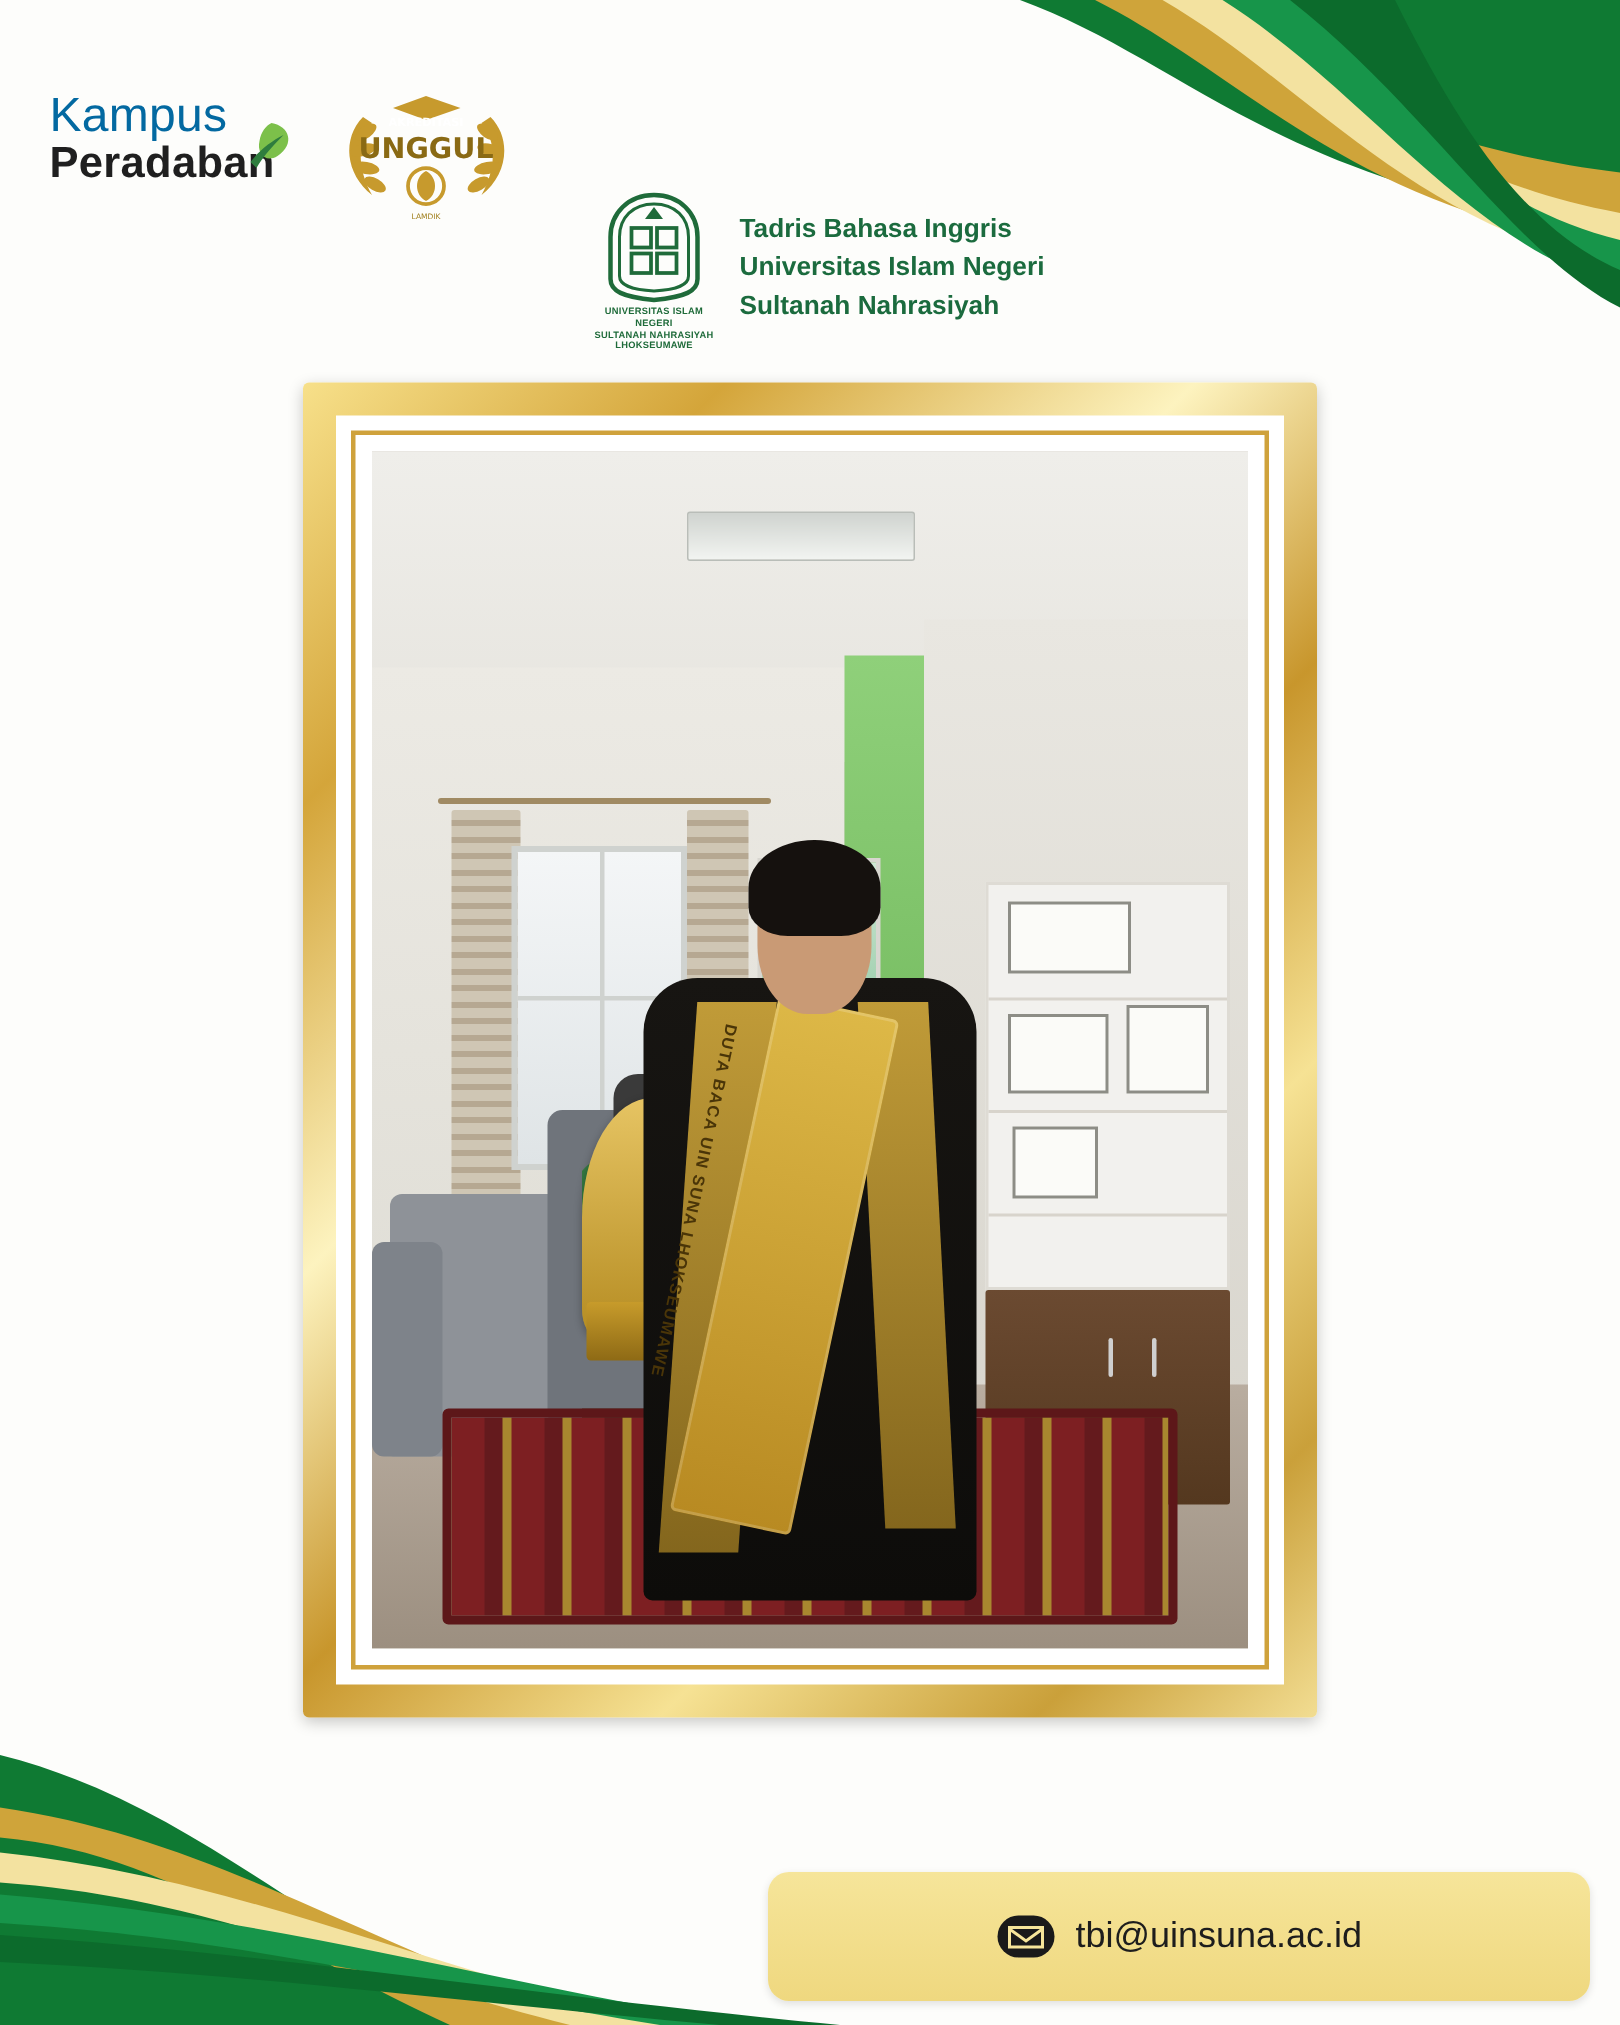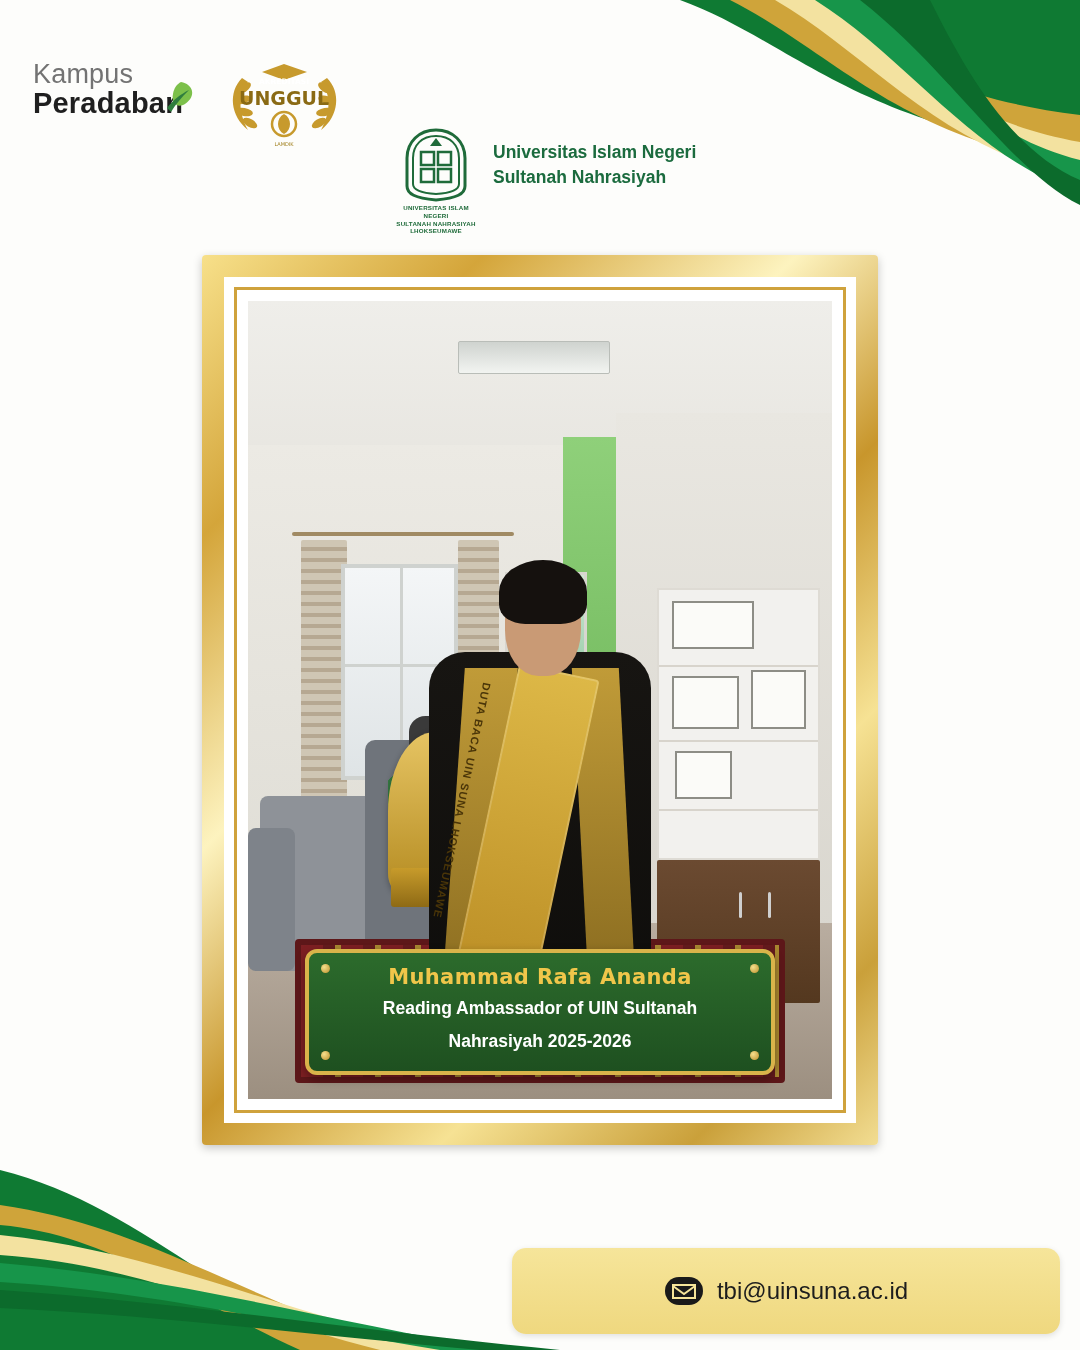--- a/index.html
+++ b/index.html
@@ -16,21 +16,21 @@
   .corner-tr { top: 0; right: 0; width: 520px; height: 270px; }
   .corner-bl { bottom: 0; left: 0; width: 620px; height: 330px; }
 
   
   .header { position: absolute; top: 0; left: 0; width: 100%; height: 250px; }
 
   .kampus-logo {
     position: absolute; left: 33px; top: 60px;
     line-height: 1.05;
   }
-  .kampus-logo .l1 { font-size: 27px; color: #737373; letter-spacing: .2px; }
+  .kampus-logo .l1 { font-size: 32px; color: #0369a1; letter-spacing: .2px; }
   .kampus-logo .l2 { font-size: 29px; color: #1f1f1f; font-weight: bold; letter-spacing: .2px; }
   .kampus-leaf { position: absolute; left: 165px; top: 78px; }
 
   .akreditasi { position: absolute; left: 222px; top: 58px; width: 125px; height: 90px; }
 
   .uin-lockup { position: absolute; left: 395px; top: 128px; display: flex; align-items: flex-start; gap: 16px; }
   .uin-seal { width: 82px; }
   .uin-seal-caption {
     text-align: center; font-size: 6.2px; color: #1f6b3a; font-weight: bold;
     line-height: 1.25; margin-top: 2px; letter-spacing: .2px;
@@ -232,20 +232,21 @@
         <rect x="43" y="41" width="13" height="13" fill="none" stroke="#1f6b3a" stroke-width="2.5"></rect>
         <path d="M41 10 L47 18 L35 18 Z" fill="#1f6b3a"></path>
       </svg>
       <div class="uin-seal-caption">
         <div>UNIVERSITAS ISLAM NEGERI</div>
         <div>SULTANAH NAHRASIYAH</div>
         <div>LHOKSEUMAWE</div>
       </div>
     </div>
     <div class="uin-text">
+      <div>Tadris Bahasa Inggris</div>
       <div>Universitas Islam Negeri</div>
       <div>Sultanah Nahrasiyah</div>
     </div>
   </div>
 </div>
 
 <div class="frame-outer">
   <div class="frame-inner-gap">
     <div class="frame-thin">
       <div class="photo">
@@ -289,29 +290,20 @@
         <div class="trophy"></div>
         <div class="trophy-base"></div>
         <div class="person-body"></div>
         <div class="person-lapel-l"></div>
         <div class="person-lapel-r"></div>
         <div class="sash"></div>
         <div class="sash-text">DUTA BACA UIN SUNA LHOKSEUMAWE</div>
         <div class="person-head"></div>
         <div class="person-hair"></div>
 
-        <div class="nameplate">
-          <span class="np-screw tl"></span>
-          <span class="np-screw tr"></span>
-          <span class="np-screw bl"></span>
-          <span class="np-screw br"></span>
-          <div class="np-name">Muhammad Rafa Ananda</div>
-          <div class="np-role">Reading Ambassador of UIN Sultanah</div>
-          <div class="np-role">Nahrasiyah 2025-2026</div>
-        </div>
 
       </div>
     </div>
   </div>
 </div>
 
 <div class="contact-bar">
 
   <div class="contact-item">
     <span>

